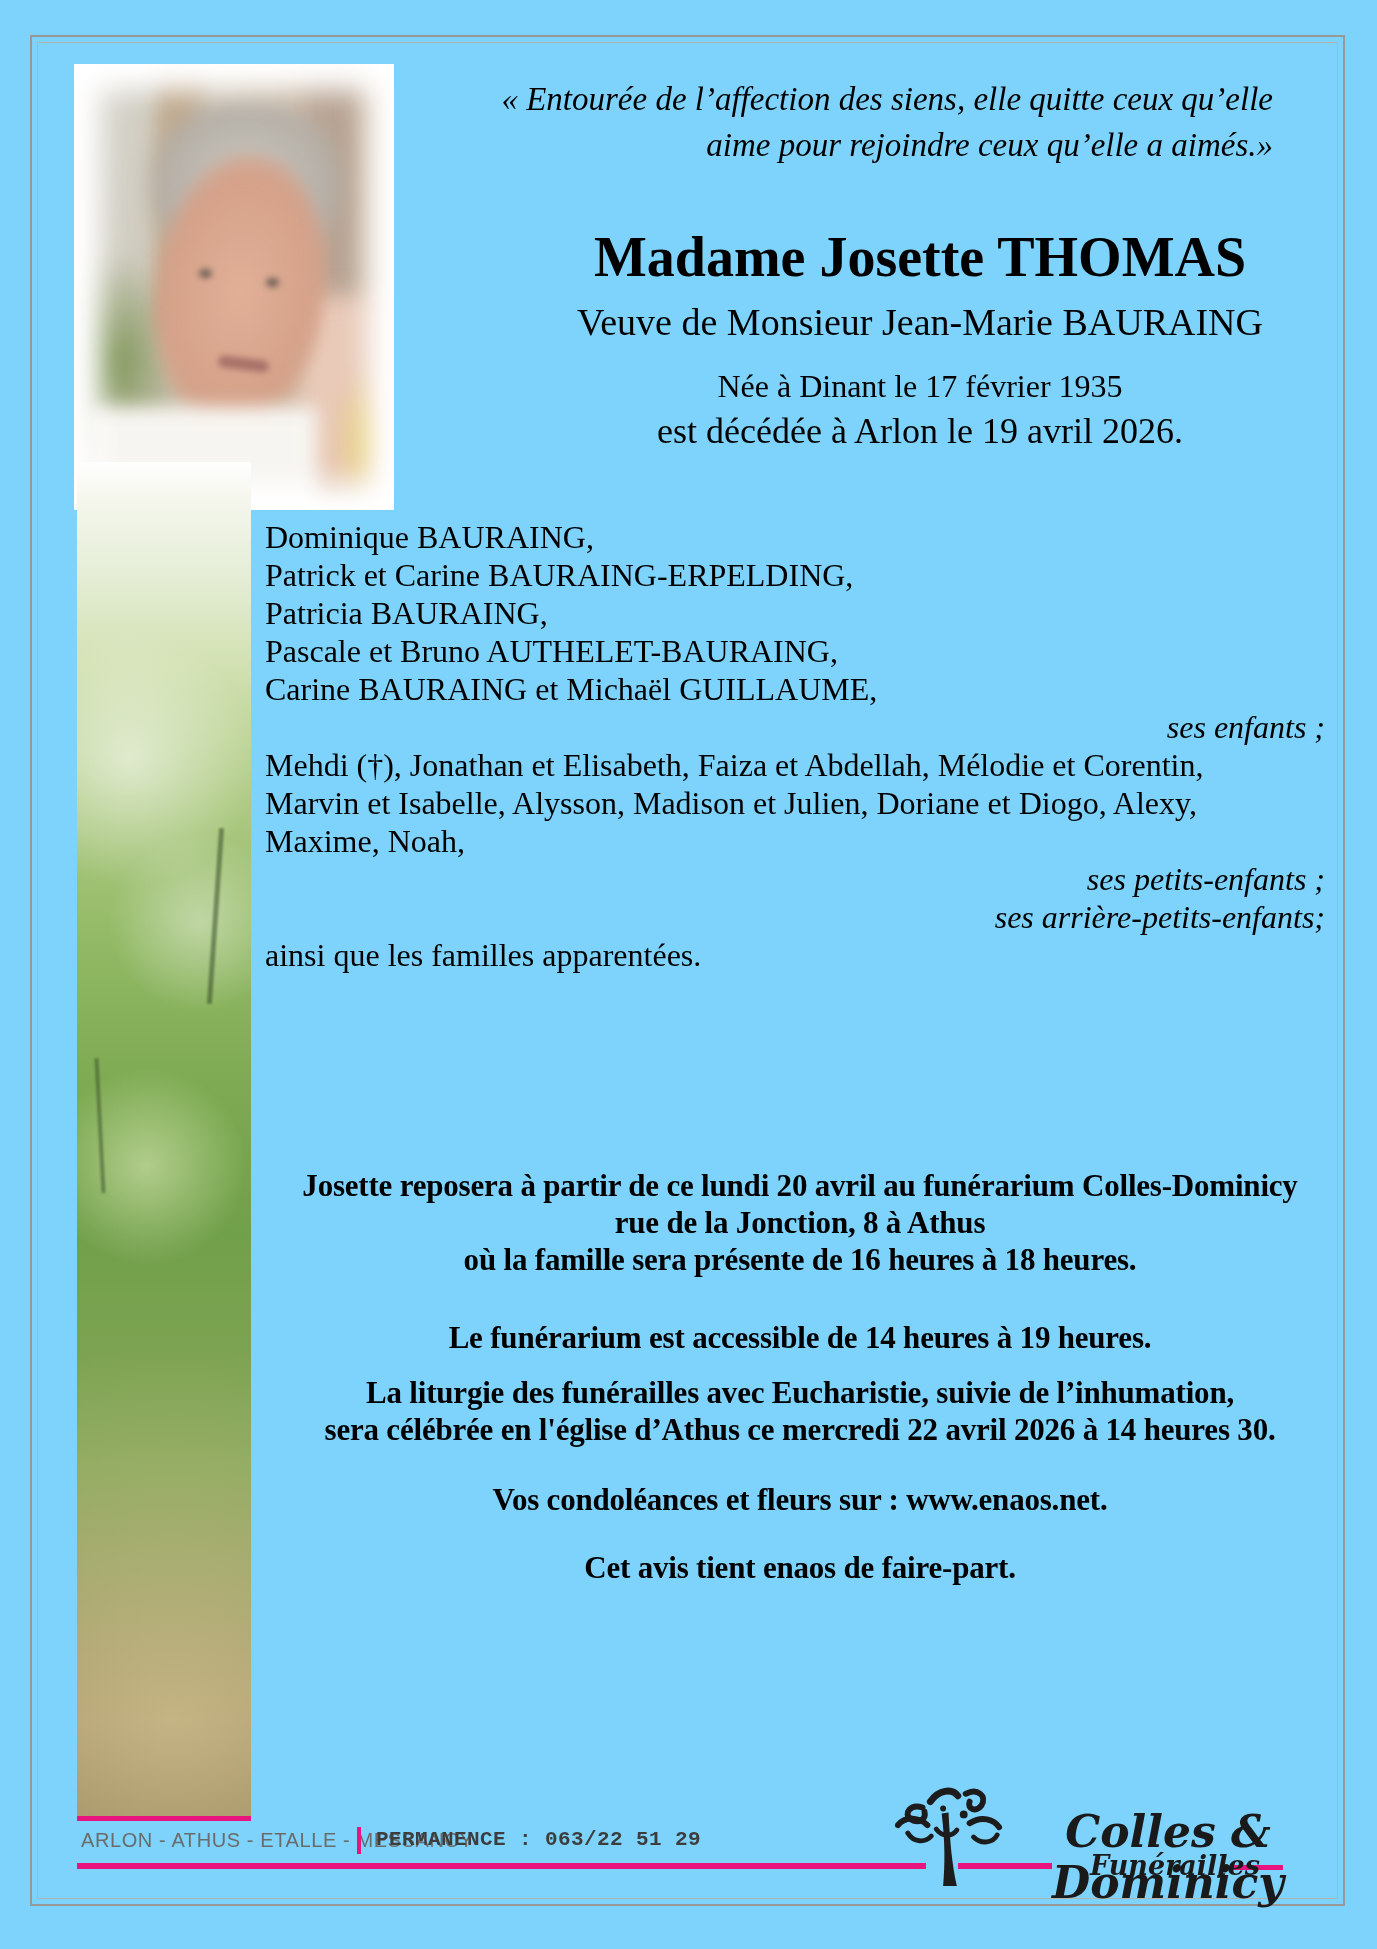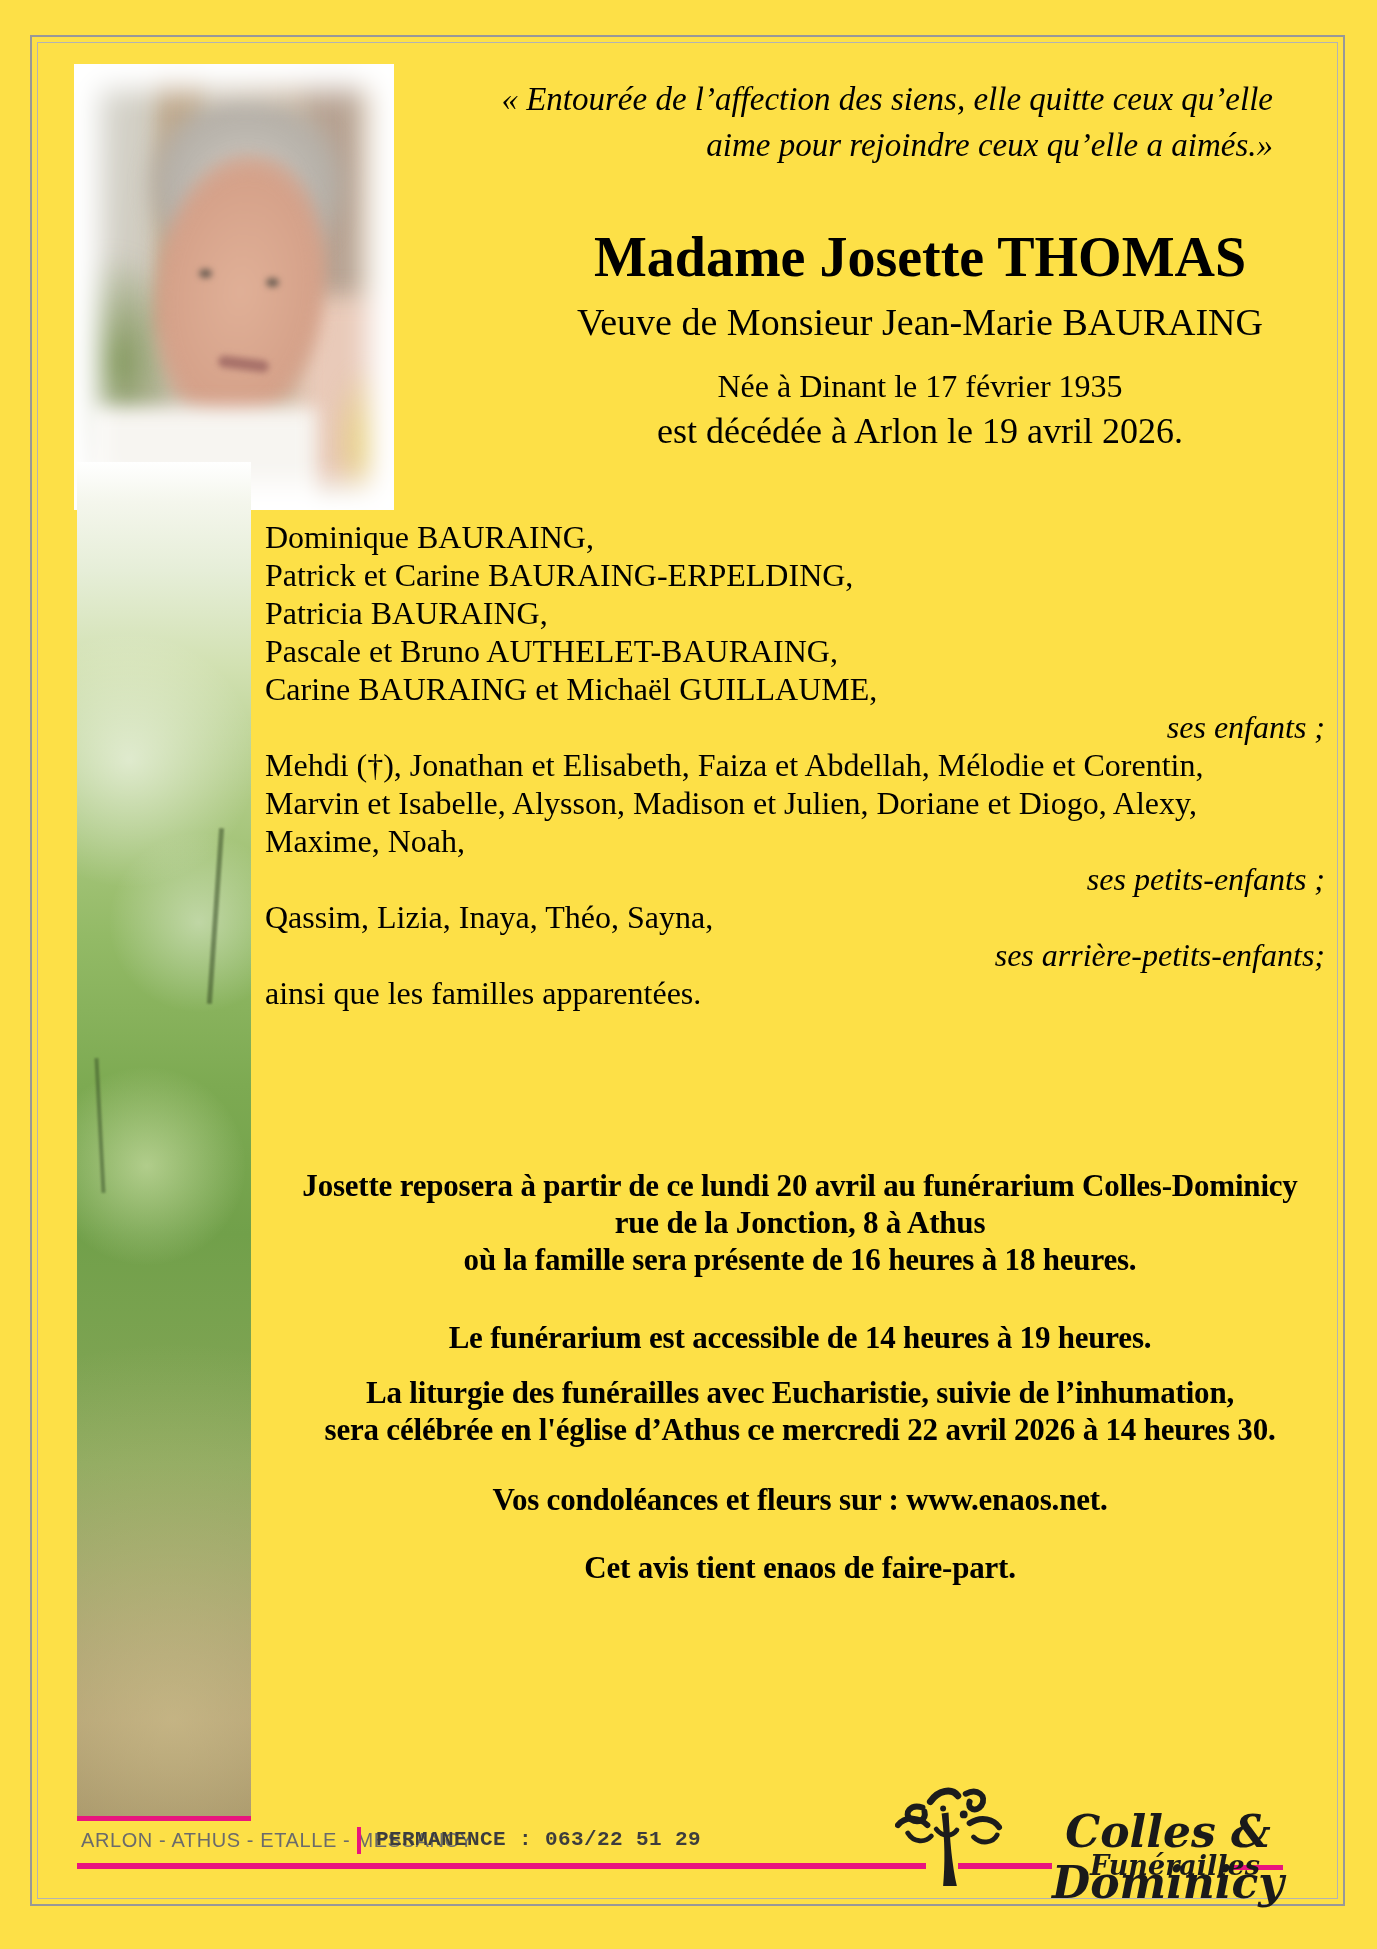--- a/index.html
+++ b/index.html
@@ -1,16 +1,16 @@
 <!DOCTYPE html>
 <html><head>
 <meta charset="utf-8">
 <style>
   html,body{margin:0;padding:0;background:#ffffff;}
-  .page{position:relative;width:1377px;height:1949px;background:#fde047;overflow:hidden;
+  .page{position:relative;width:1377px;height:1949px;background:#7dd3fc;overflow:hidden;
         font-family:"Liberation Serif",serif;color:#000;}
   
   .frame-outer{position:absolute;left:30px;top:35px;width:1315px;height:1871px;
         border:2px solid #989898;box-sizing:border-box;}
   .frame-inner{position:absolute;left:5px;top:5px;right:5px;bottom:5px;
         border:1px solid #b3b3b3;}
   
   .photo{position:absolute;left:74px;top:64px;width:320px;height:446px;overflow:hidden;background:#e8e4da;}
   .photo .l{position:absolute;}
   .ph-bg{inset:0;background:linear-gradient(100deg,#d9d9d3 0%,#d0ccc0 25%,#cbbaa6 55%,#d5c1a8 100%);filter:blur(6px);}
@@ -118,21 +118,20 @@
     <div>Dominique BAURAING,</div>
     <div>Patrick et Carine BAURAING-ERPELDING,</div>
     <div>Patricia BAURAING,</div>
     <div>Pascale et Bruno AUTHELET-BAURAING,</div>
     <div>Carine BAURAING et Michaël GUILLAUME,</div>
     <div class="rel">ses enfants ;</div>
     <div>Mehdi (†), Jonathan et Elisabeth, Faiza et Abdellah, Mélodie et Corentin,</div>
     <div>Marvin et Isabelle, Alysson, Madison et Julien, Doriane et Diogo, Alexy,</div>
     <div>Maxime, Noah,</div>
     <div class="rel">ses petits-enfants ;</div>
-    <div>Qassim, Lizia, Inaya, Théo, Sayna,</div>
     <div class="rel">ses arrière-petits-enfants;</div>
     <div>ainsi que les familles apparentées.</div>
   </div>
 
   <div class="cer cer-repose">
     <div>Josette reposera à partir de ce lundi 20 avril au funérarium Colles-Dominicy</div>
     <div>rue de la Jonction, 8 à Athus</div>
     <div>où la famille sera présente de 16 heures à 18 heures.</div>
   </div>
   <div class="cer cer-access">Le funérarium est accessible de 14 heures à 19 heures.</div>

